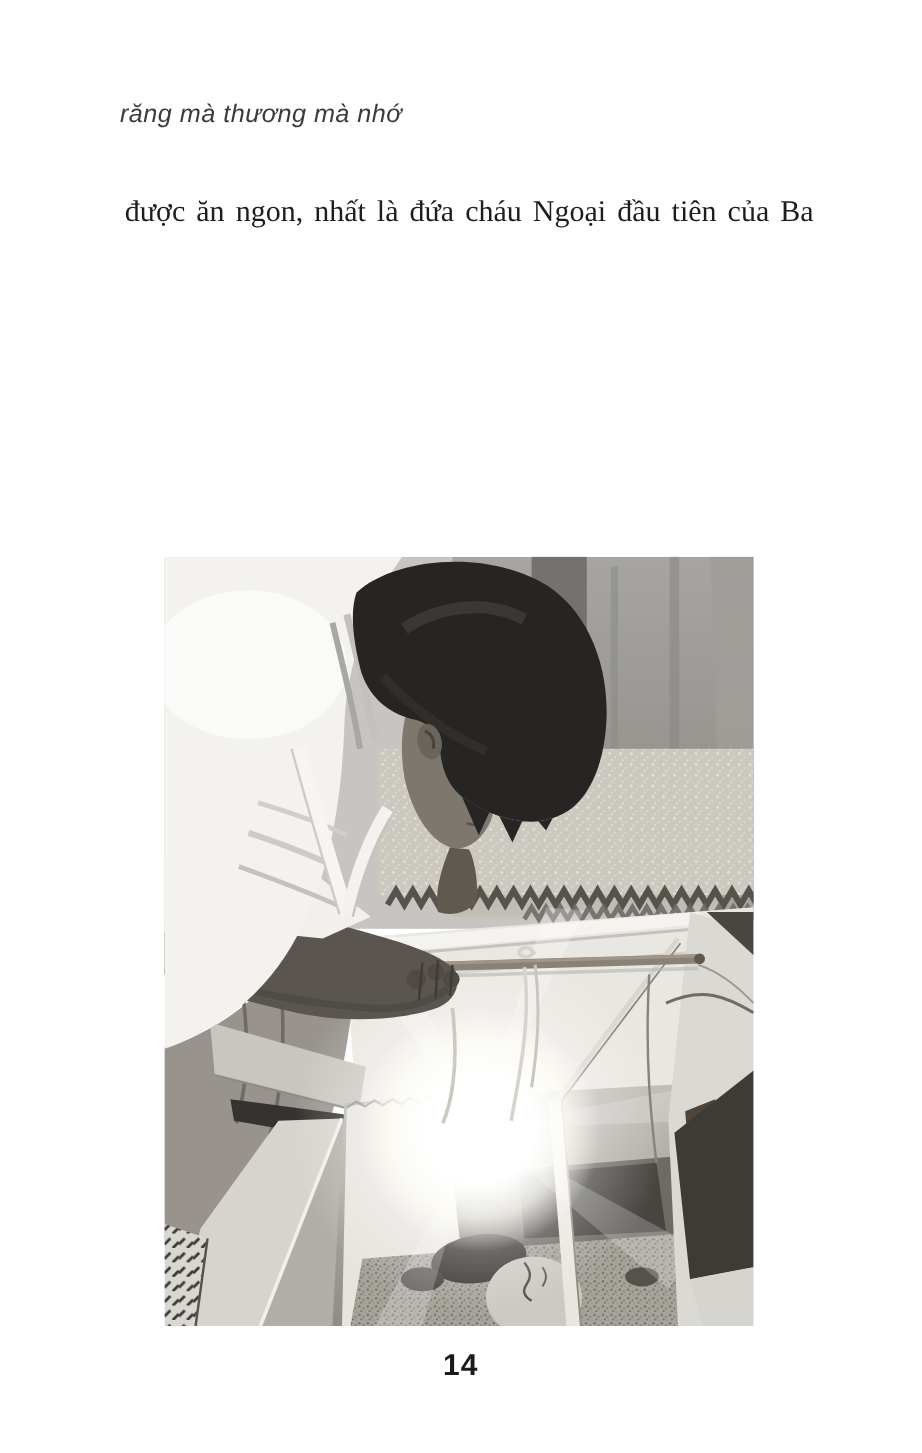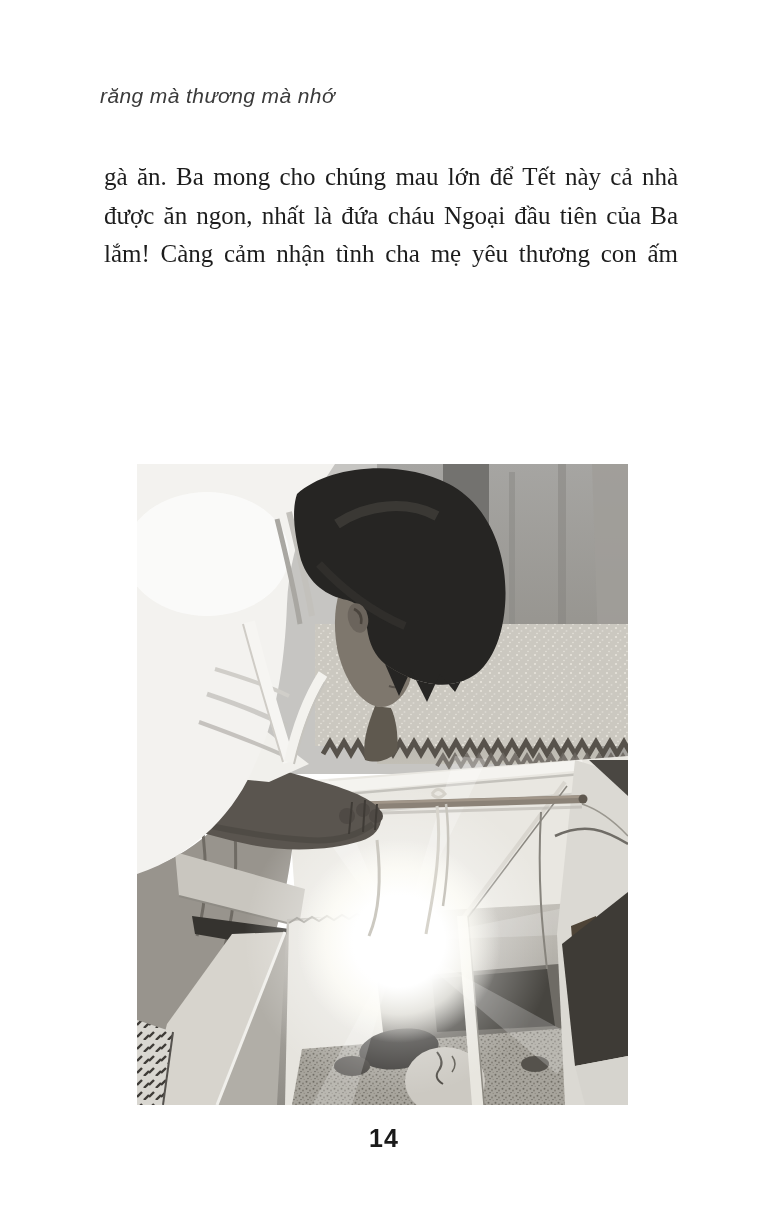--- a/index.html
+++ b/index.html
@@ -41,23 +41,21 @@
       <linearGradient id="dotFade" x1="0" y1="0" x2="1" y2="0">
         <stop offset="0" stop-color="#161616"></stop>
         <stop offset="0.55" stop-color="#767676"></stop>
         <stop offset="1" stop-color="#e2e2e2"></stop>
       </linearGradient>
     </defs>
     <line x1="3" y1="5" x2="277" y2="5" stroke="url(#dotFade)" stroke-width="4.6" stroke-dasharray="4.4 3.2"></line>
   </svg>
 
   <div class="body-text">
-    <div class="tl j">gà ăn. Ba mong cho chúng mau lớn để Tết này cả nhà</div>
     <div class="tl j">được ăn ngon, nhất là đứa cháu Ngoại đầu tiên của Ba</div>
-    <div class="tl j">lắm! Càng cảm nhận tình cha mẹ yêu thương con ấm</div>
   </div>
 
   <figure class="photo" role="img" aria-label="Black-and-white photograph: a man in a white shirt with dark hair bends over an open cardboard brooder box, gripping a wooden stick laid across the opening; a bright lamp glares inside the box above bedding with an egg, with a curtain trimmed in dark lace behind him and cardboard flaps and a tiled floor at the lower left.">
     <svg width="491" height="641" viewBox="0 0 491 641">
       <defs>
         <linearGradient id="curtainG" x1="0" y1="0" x2="0" y2="1">
           <stop offset="0" stop-color="#a6a5a2"></stop>
           <stop offset="0.55" stop-color="#979590"></stop>
           <stop offset="1" stop-color="#c2bfb6"></stop>
         </linearGradient>

